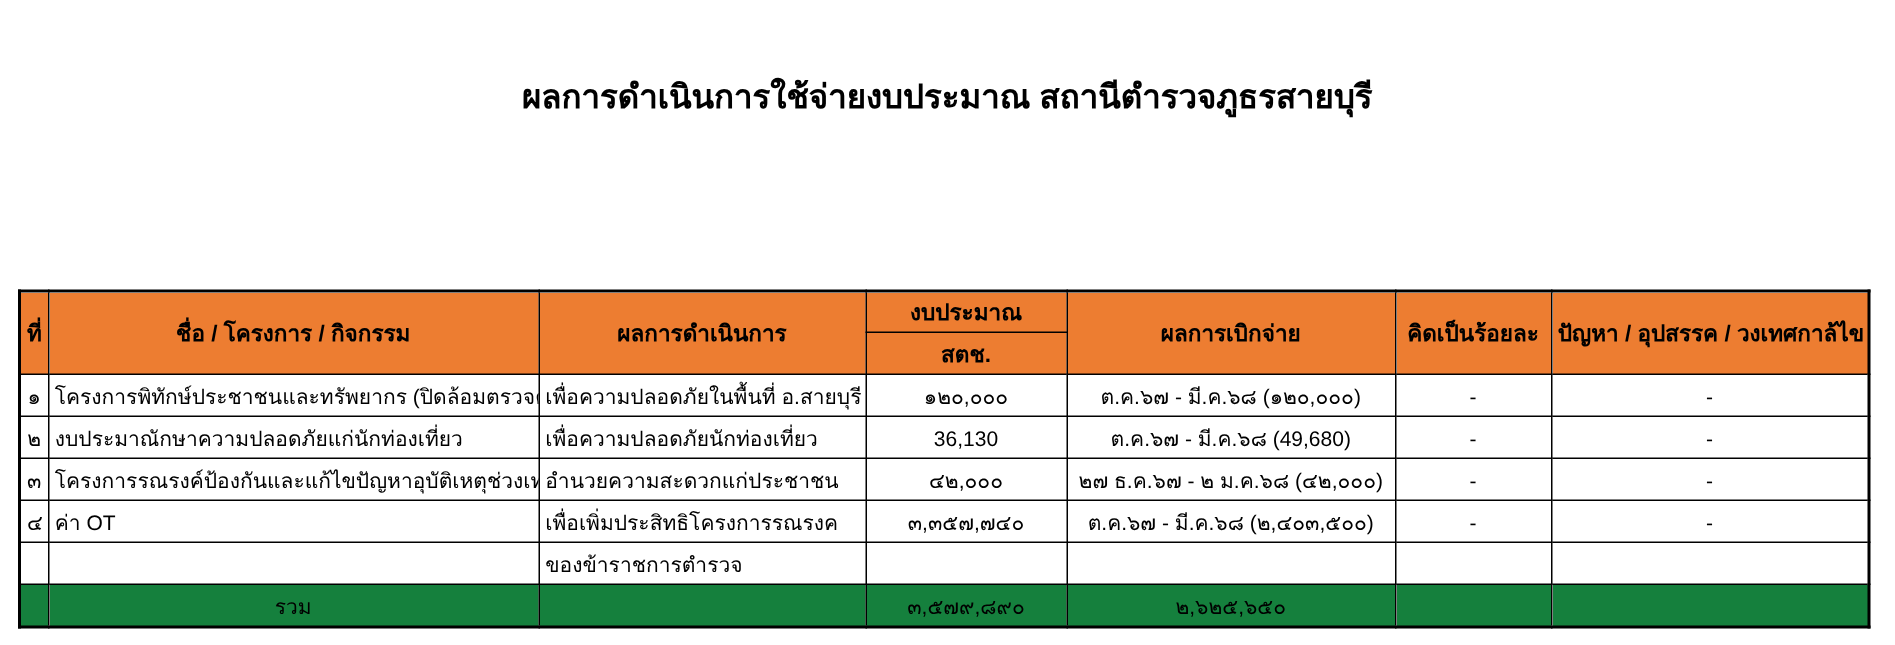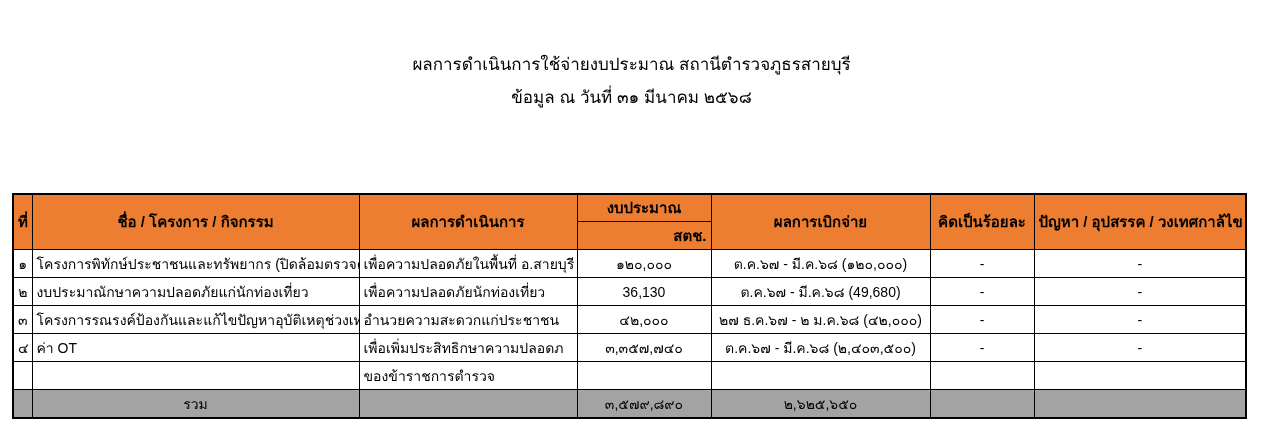--- a/index.html
+++ b/index.html
@@ -14,22 +14,22 @@
     font-family: "Liberation Sans", "DejaVu Sans", sans-serif;
     position: relative;
     overflow: hidden;
   }
   .title-block {
     position: absolute;
     top: 48px;
     left: 0;
     width: 1263px;
     text-align: center;
-    font-weight: normal;
-    font-size: 17px;
+    font-weight: bold;
+    font-size: 22px;
     line-height: 33px;
   }
   table.budget-table {
     position: absolute;
     left: 12px;
     top: 193px;
     width: 1233px;
     border-collapse: collapse;
     table-layout: fixed;
     border: 2px solid #000;
@@ -43,34 +43,33 @@
     white-space: nowrap;
     vertical-align: middle;
   }
   .budget-table thead th {
     background: #ED7D31;
     font-weight: bold;
     font-size: 15px;
     text-align: center;
   }
   .budget-table thead tr.hdr-top th { height: 26px; }
-  .budget-table thead tr.hdr-sub th { height: 27px; text-align: right; }
+  .budget-table thead tr.hdr-sub th { height: 27px; }
   .budget-table tbody td { height: 27px; }
   .c { text-align: center; }
   .l { text-align: left; }
   tr.total-row td {
-    background: #a3a3a3;
+    background: #15803d;
   }
 </style>
 </head>
 <body>
 
 <div class="title-block">
   <div>ผลการดำเนินการใช้จ่ายงบประมาณ สถานีตำรวจภูธรสายบุรี</div>
-  <div>ข้อมูล ณ วันที่ ๓๑ มีนาคม ๒๕๖๘</div>
 </div>
 
 <table class="budget-table">
   <colgroup>
     <col style="width:19px">
     <col style="width:327px">
     <col style="width:218px">
     <col style="width:134px">
     <col style="width:219px">
     <col style="width:104px">
@@ -114,21 +113,21 @@
       <td class="l">โครงการรณรงค์ป้องกันและแก้ไขปัญหาอุบัติเหตุช่วงเทศกาล</td>
       <td class="l">อำนวยความสะดวกแก่ประชาชน</td>
       <td class="c">๔๒,๐๐๐</td>
       <td class="c">๒๗ ธ.ค.๖๗ - ๒ ม.ค.๖๘ (๔๒,๐๐๐)</td>
       <td class="c">-</td>
       <td class="c">-</td>
     </tr>
     <tr>
       <td class="c">๔</td>
       <td class="l">ค่า OT</td>
-      <td class="l">เพื่อเพิ่มประสิทธิกษาความปลอดภ</td>
+      <td class="l">เพื่อเพิ่มประสิทธิโครงการรณรงค</td>
       <td class="c">๓,๓๕๗,๗๔๐</td>
       <td class="c">ต.ค.๖๗ - มี.ค.๖๘ (๒,๔๐๓,๕๐๐)</td>
       <td class="c">-</td>
       <td class="c">-</td>
     </tr>
     <tr>
       <td class="c"></td>
       <td class="l"></td>
       <td class="l">ของข้าราชการตำรวจ</td>
       <td class="c"></td>

